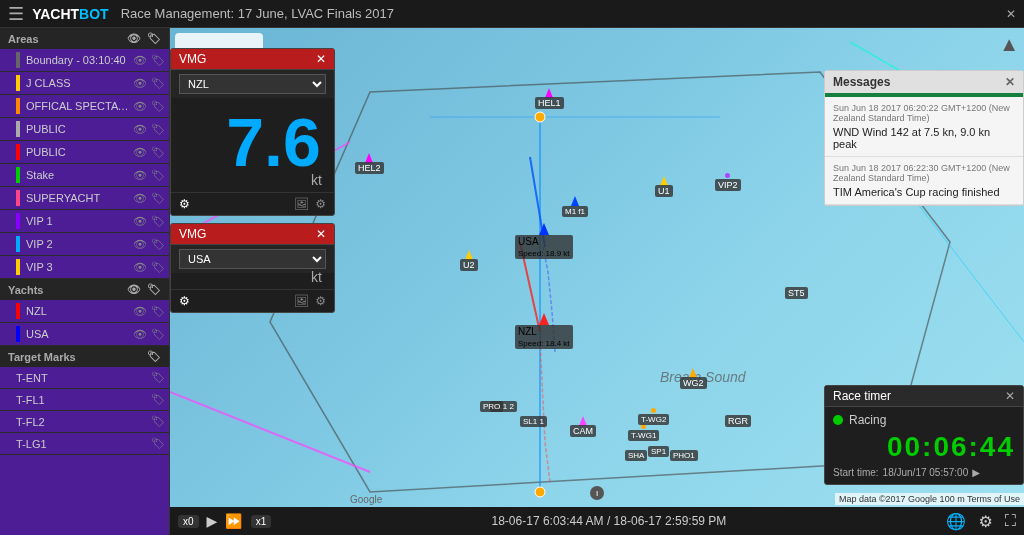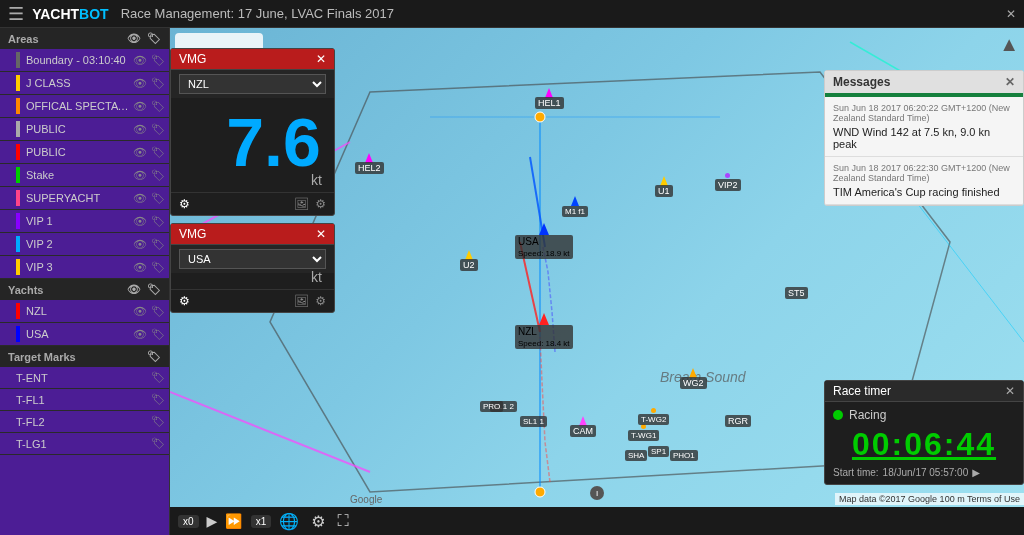--- a/index.html
+++ b/index.html
@@ -245,26 +245,25 @@
     .race-status {
       display: flex;
       align-items: center;
       gap: 6px;
       margin-bottom: 4px;
       font-size: 12px;
     }
     .status-dot { width: 10px; height: 10px; border-radius: 50%; background: #00cc00; flex-shrink: 0; }
     .status-text { color: #ccc; }
     .race-time {
-      font-size: 32px;
+      font-size: 28px;
       font-weight: bold;
       color: #00cc00;
-      text-align: center;
+      text-align: right;
       letter-spacing: 2px;
-      text-decoration: underline;
     }
     .race-start-time {
       font-size: 10px;
       color: #aaa;
       margin-top: 4px;
       display: flex;
       align-items: center;
       gap: 4px;
     }
 
@@ -714,20 +713,25 @@
     </div>
 
     <div class="map-google">Google</div>
     <div class="map-attribution">Map data ©2017 Google  100 m  Terms of Use</div>
 
     <div id="bottombar">
       <span class="speed-badge">x0</span>
       <span class="btn">▶</span>
       <span class="btn">⏩</span>
       <span class="speed-badge">x1</span>
+      <span class="time-info">
+        <span>18-06-17  6:03:44 AM</span>
+        <span> / </span>
+        <span>18-06-17  2:59:59 PM</span>
+      </span>
       <div class="right-icons">
         <span class="right-icon">🌐</span>
         <span class="right-icon">⚙</span>
         <span class="right-icon">⛶</span>
       </div>
     </div>
   </div>
 </div>
 
 </body></html>

